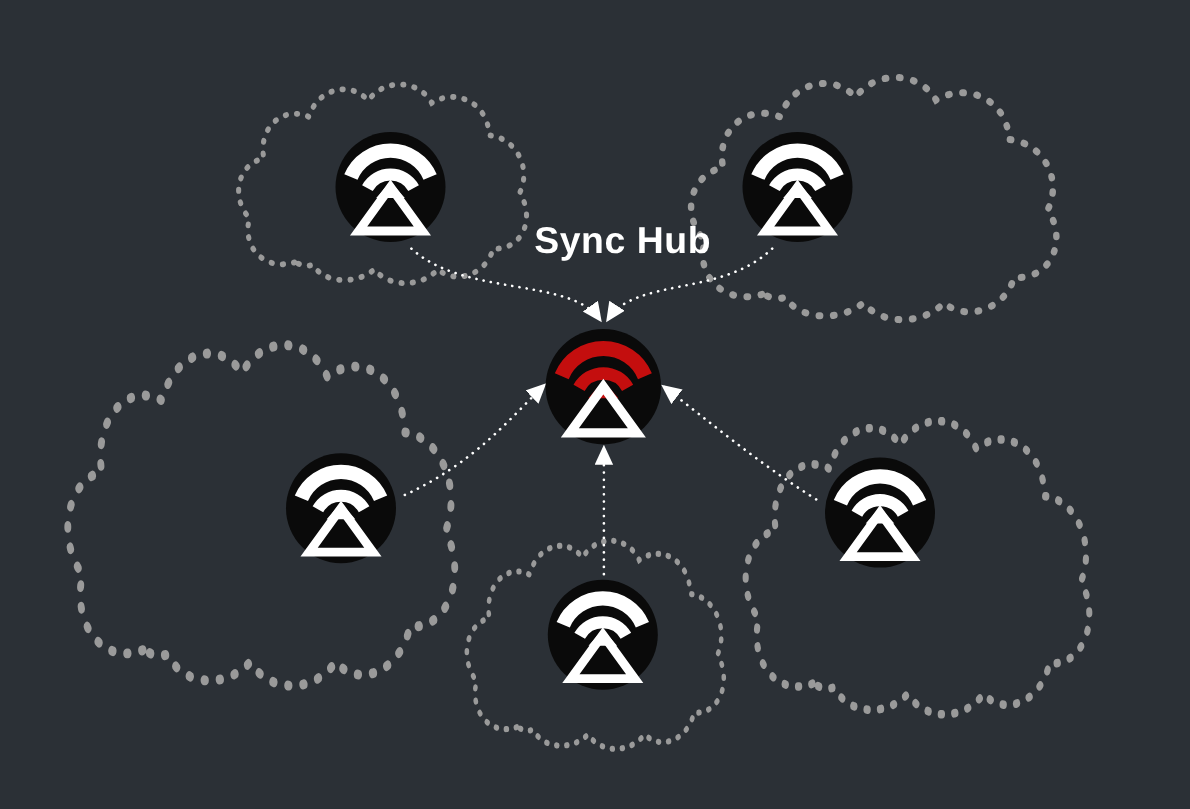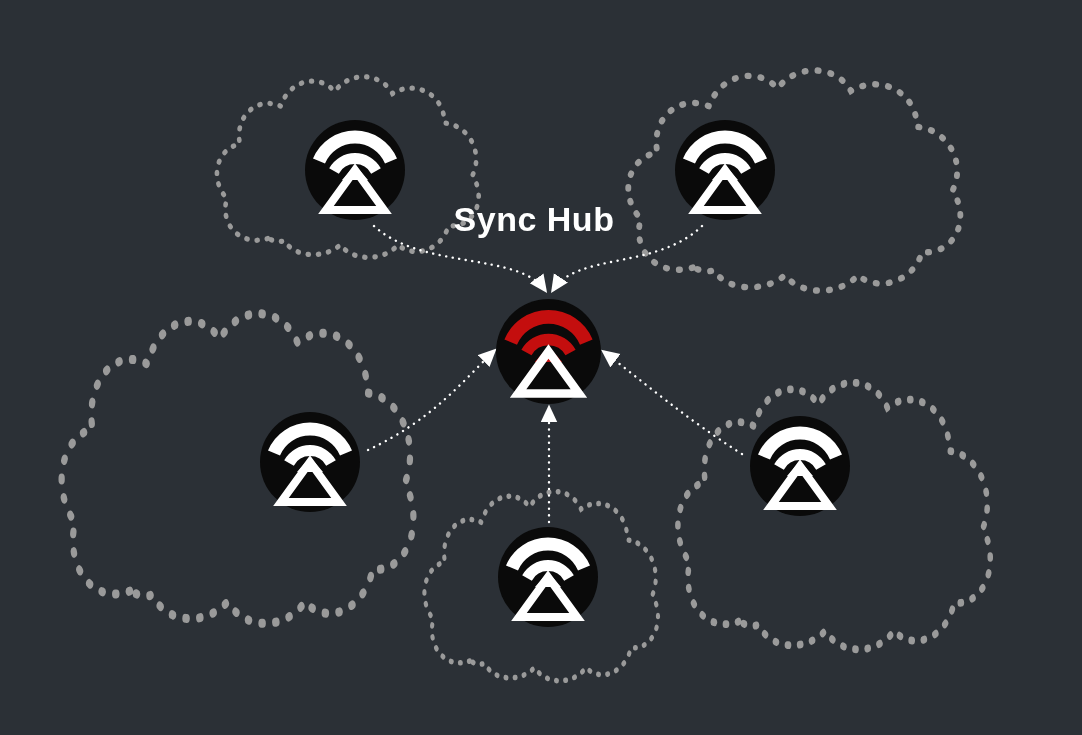--- a/index.html
+++ b/index.html
@@ -15,21 +15,21 @@
     background: #2b3036;
     overflow: hidden;
   }
   .stage svg {
     position: absolute;
     left: 0;
     top: 0;
   }
   .diagram-title {
     position: absolute;
-    left: 404px;
+    left: 436px;
     top: 200px;
     width: 260px;
     text-align: center;
     color: #ffffff;
     font-size: 34px;
     font-weight: bold;
     letter-spacing: 0.5px;
     user-select: none;
   }
 </style>

